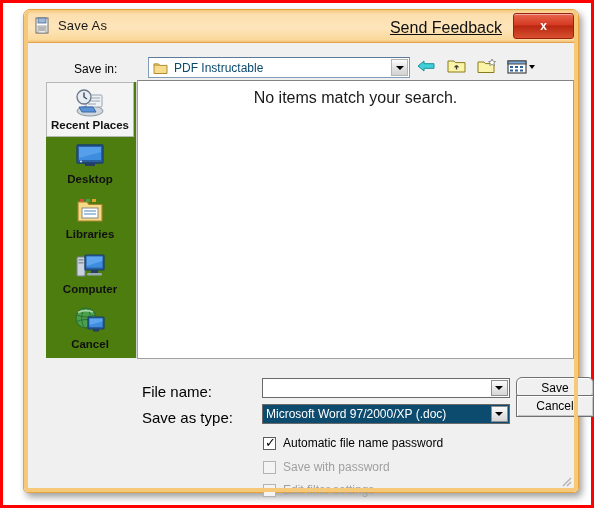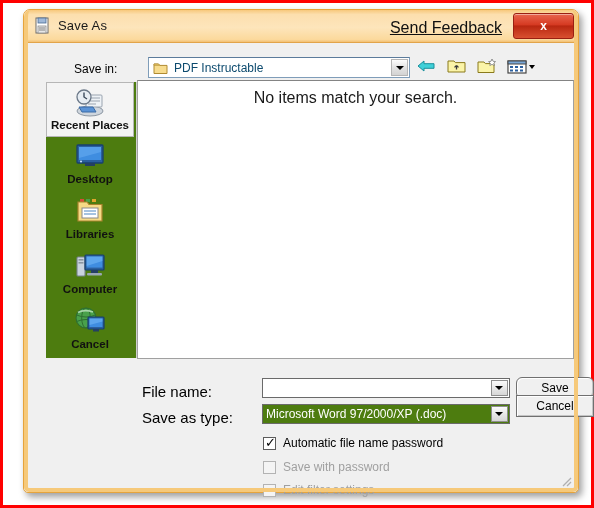--- a/index.html
+++ b/index.html
@@ -230,21 +230,21 @@
 
   .field {
     position: absolute;
     left: 238px;
     width: 248px; height: 20px;
     box-sizing: border-box;
     border: 1px solid #6a6a6a;
     background: #ffffff;
   }
   .fld-filename { top: 368px; }
-  .fld-savetype { top: 394px; background: #4d7c0f; text-decoration: underline; }
+  .fld-savetype { top: 394px; background: #0c4a6e; text-decoration: underline; }
 
   .field input {
     position: absolute;
     left: 2px; top: 1px;
     width: 222px; height: 16px;
     border: 0;
     outline: none;
     font-family: "Liberation Sans", sans-serif;
     font-size: 12px;
     background: transparent;

